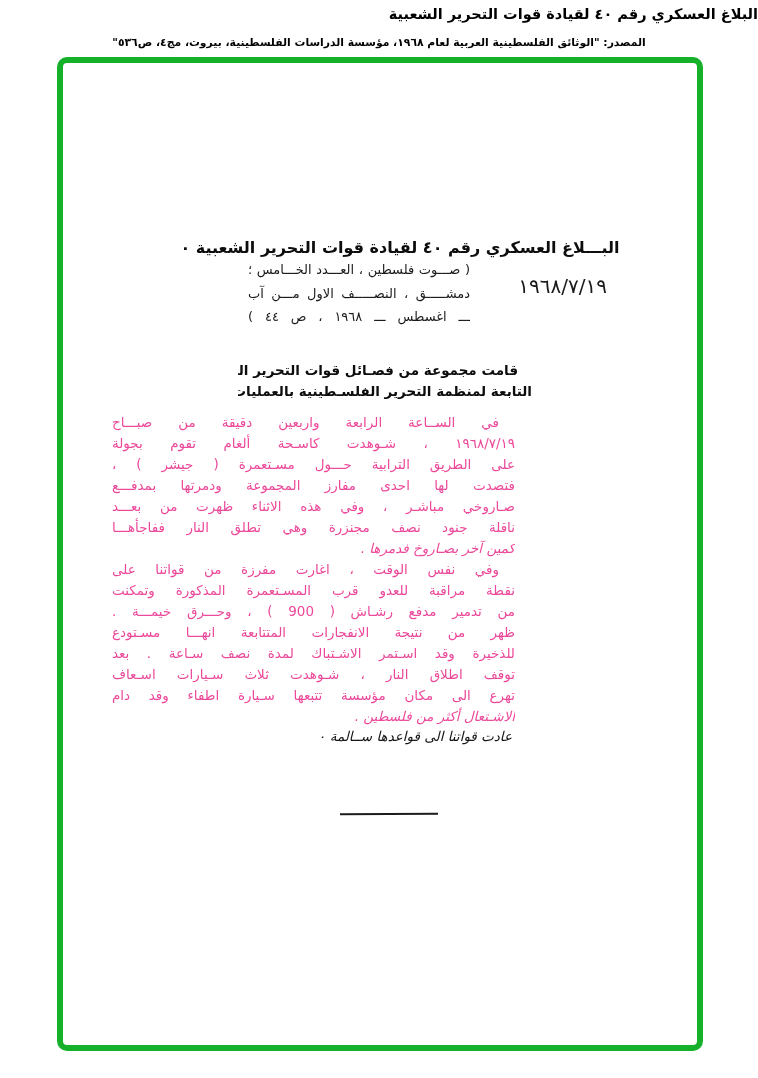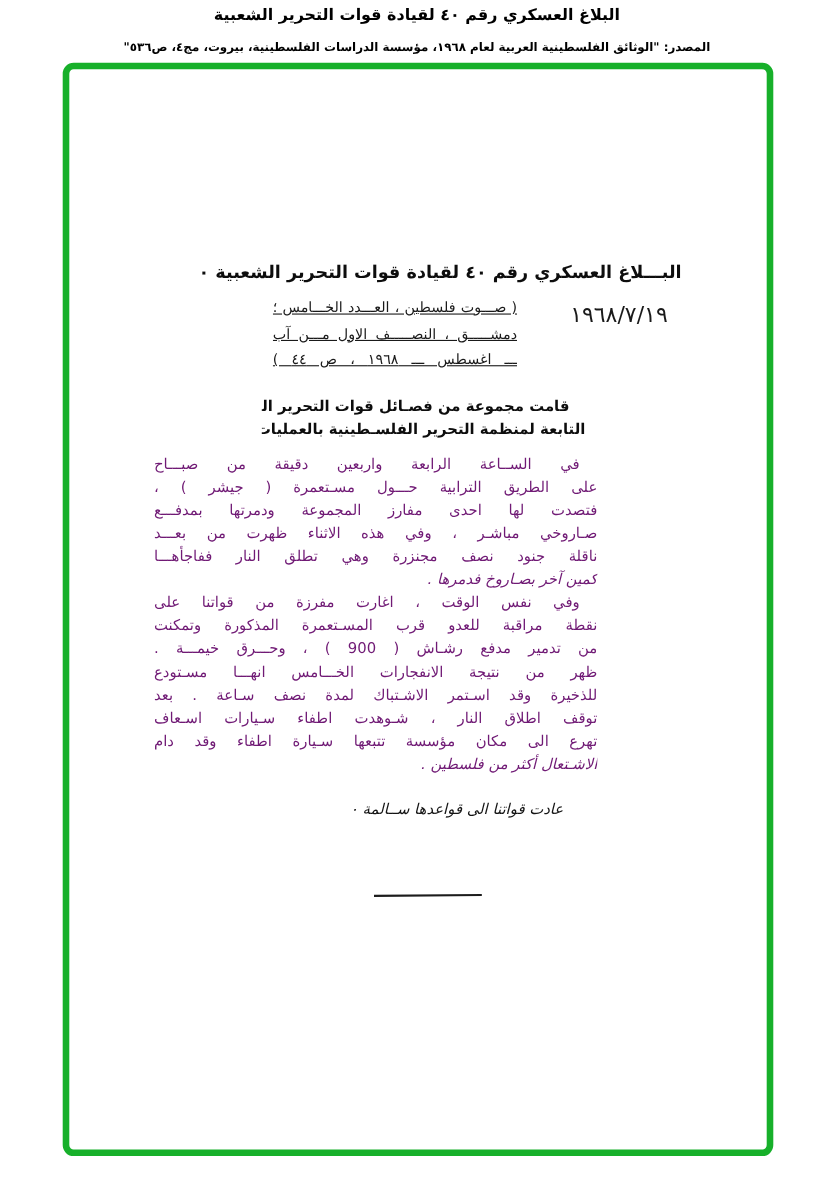--- a/index.html
+++ b/index.html
@@ -8,21 +8,21 @@
     width:758px;height:1078px;
     background:#ffffff;
     font-family:"DejaVu Sans",sans-serif;
     color:#111;
     overflow:hidden;
     direction:rtl;
   }
   
   .hdr-title{
     position:absolute;top:6px;left:0;right:0;
-    text-align:center;font-size:14.5px;font-weight:bold;color:#000;
+    text-align:right;font-size:14.5px;font-weight:bold;color:#000;
   }
   .hdr-source{
     position:absolute;top:36px;left:0;right:0;
     text-align:center;font-size:10.8px;font-weight:bold;color:#000;
   }
   
   .frame{
     position:absolute;left:57px;top:57px;
     width:646px;height:994px;
     box-sizing:border-box;
@@ -36,41 +36,41 @@
     text-align:center;
     font-size:16px;font-weight:bold;color:#0d0d0d;
     white-space:nowrap;
   }
   .doc-date{
     position:absolute;top:274px;right:151px;
     font-size:20px;color:#1a1a1a;
     letter-spacing:1px;
   }
   .citation{
-    position:absolute;top:269px;left:248px;width:222px;
-    font-size:13px;color:#1a1a1a;text-decoration:underline;
+    position:absolute;top:258px;left:248px;width:222px;
+    font-size:13px;color:#1a1a1a;
   }
   .citation div{
     line-height:23.5px;height:23.5px;
     text-align:justify;text-align-last:justify;
     white-space:nowrap;overflow:hidden;
   }
   .intro{
     position:absolute;top:360px;right:226px;width:294px;
     font-size:13.5px;font-weight:bold;color:#0d0d0d;
   }
   .intro div{
     line-height:21px;height:21px;
     text-align:justify;text-align-last:justify;
     white-space:nowrap;overflow:hidden;
   }
   .intro div.indent{text-indent:14px;}
   .body-col{
-    position:absolute;top:412px;left:140px;width:403px;
-    font-size:13.5px;color:#701a75;
+    position:absolute;top:412px;left:112px;width:403px;
+    font-size:13.5px;color:#ec4899;
   }
   .body-col div{
     line-height:21px;height:21px;
     text-align:justify;text-align-last:justify;
     white-space:nowrap;overflow:hidden;
   }
   .body-col div.indent{text-indent:16px;}
   .body-col div.end{text-align:right;text-align-last:right;font-style:italic;}
   .closing{
     position:absolute;top:728px;right:246px;
@@ -104,31 +104,32 @@
       <div>ـــ اغسطس ـــ ١٩٦٨ ، ص ٤٤ )</div>
     </div>
 
   <div class="intro">
       <div class="indent">قامت مجموعة من فصـائل قوات التحرير الشـعبية</div>
       <div>التابعة لمنظمة التحرير الفلسـطينية بالعمليات التالية :</div>
     </div>
 
   <div class="body-col">
       <div class="indent">في الســاعة الرابعة واربعين دقيقة من صبـــاح</div>
+      <div>١٩٦٨/٧/١٩ ، شـوهدت كاسـحة ألغام تقوم بجولة</div>
       <div>على الطريق الترابية حـــول مسـتعمرة ( جيشر ) ،</div>
       <div>فتصدت لها احدى مفارز المجموعة ودمرتها بمدفـــع</div>
       <div>صـاروخي مباشـر ، وفي هذه الاثناء ظهرت من بعـــد</div>
       <div>ناقلة جنود نصف مجنزرة وهي تطلق النار ففاجأهـــا</div>
       <div class="end">كمين آخر بصـاروخ فدمرها .</div>
       <div class="indent">وفي نفس الوقت ، اغارت مفرزة من قواتنا على</div>
       <div>نقطة مراقبة للعدو قرب المسـتعمرة المذكورة وتمكنت</div>
       <div>من تدمير مدفع رشـاش ( 900 ) ، وحـــرق خيمـــة .</div>
-      <div>ظهر من نتيجة الانفجارات الخـــامس انهـــا مسـتودع</div>
+      <div>ظهر من نتيجة الانفجارات المتتابعة انهـــا مسـتودع</div>
       <div>للذخيرة وقد اسـتمر الاشـتباك لمدة نصف سـاعة . بعد</div>
-      <div>توقف اطلاق النار ، شـوهدت اطفاء سـيارات اسـعاف</div>
+      <div>توقف اطلاق النار ، شـوهدت ثلاث سـيارات اسـعاف</div>
       <div>تهرع الى مكان مؤسسة تتبعها سـيارة اطفاء وقد دام</div>
       <div class="end">الاشـتعال أكثر من فلسطين .</div>
     </div>
 
   <div class="closing">عادت قواتنا الى قواعدها ســالمة ٠</div>
 
   <div class="rule"></div>
 
 </div>
 

